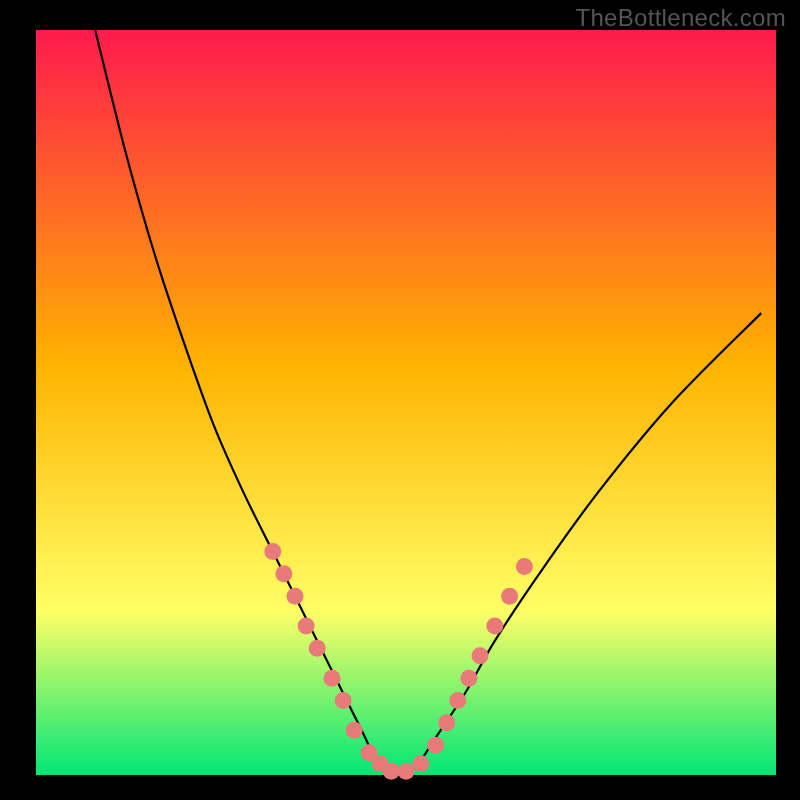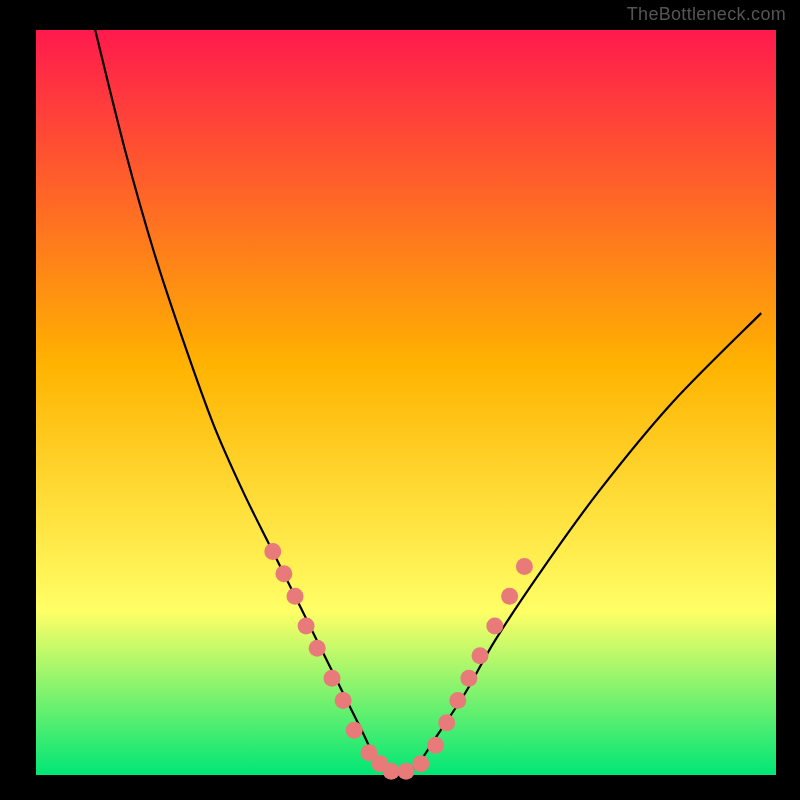--- a/index.html
+++ b/index.html
@@ -15,21 +15,21 @@
     position: relative;
     width: 800px;
     height: 800px;
     background: #000;
   }
   .attribution {
     position: absolute;
     top: 4px;
     right: 14px;
     color: #555;
-    font-size: 18px;
+    font-size: 24px;
     letter-spacing: 0.3px;
     z-index: 5;
   }
   svg {
     position: absolute;
     top: 0;
     left: 0;
   }
 </style>
 </head>

